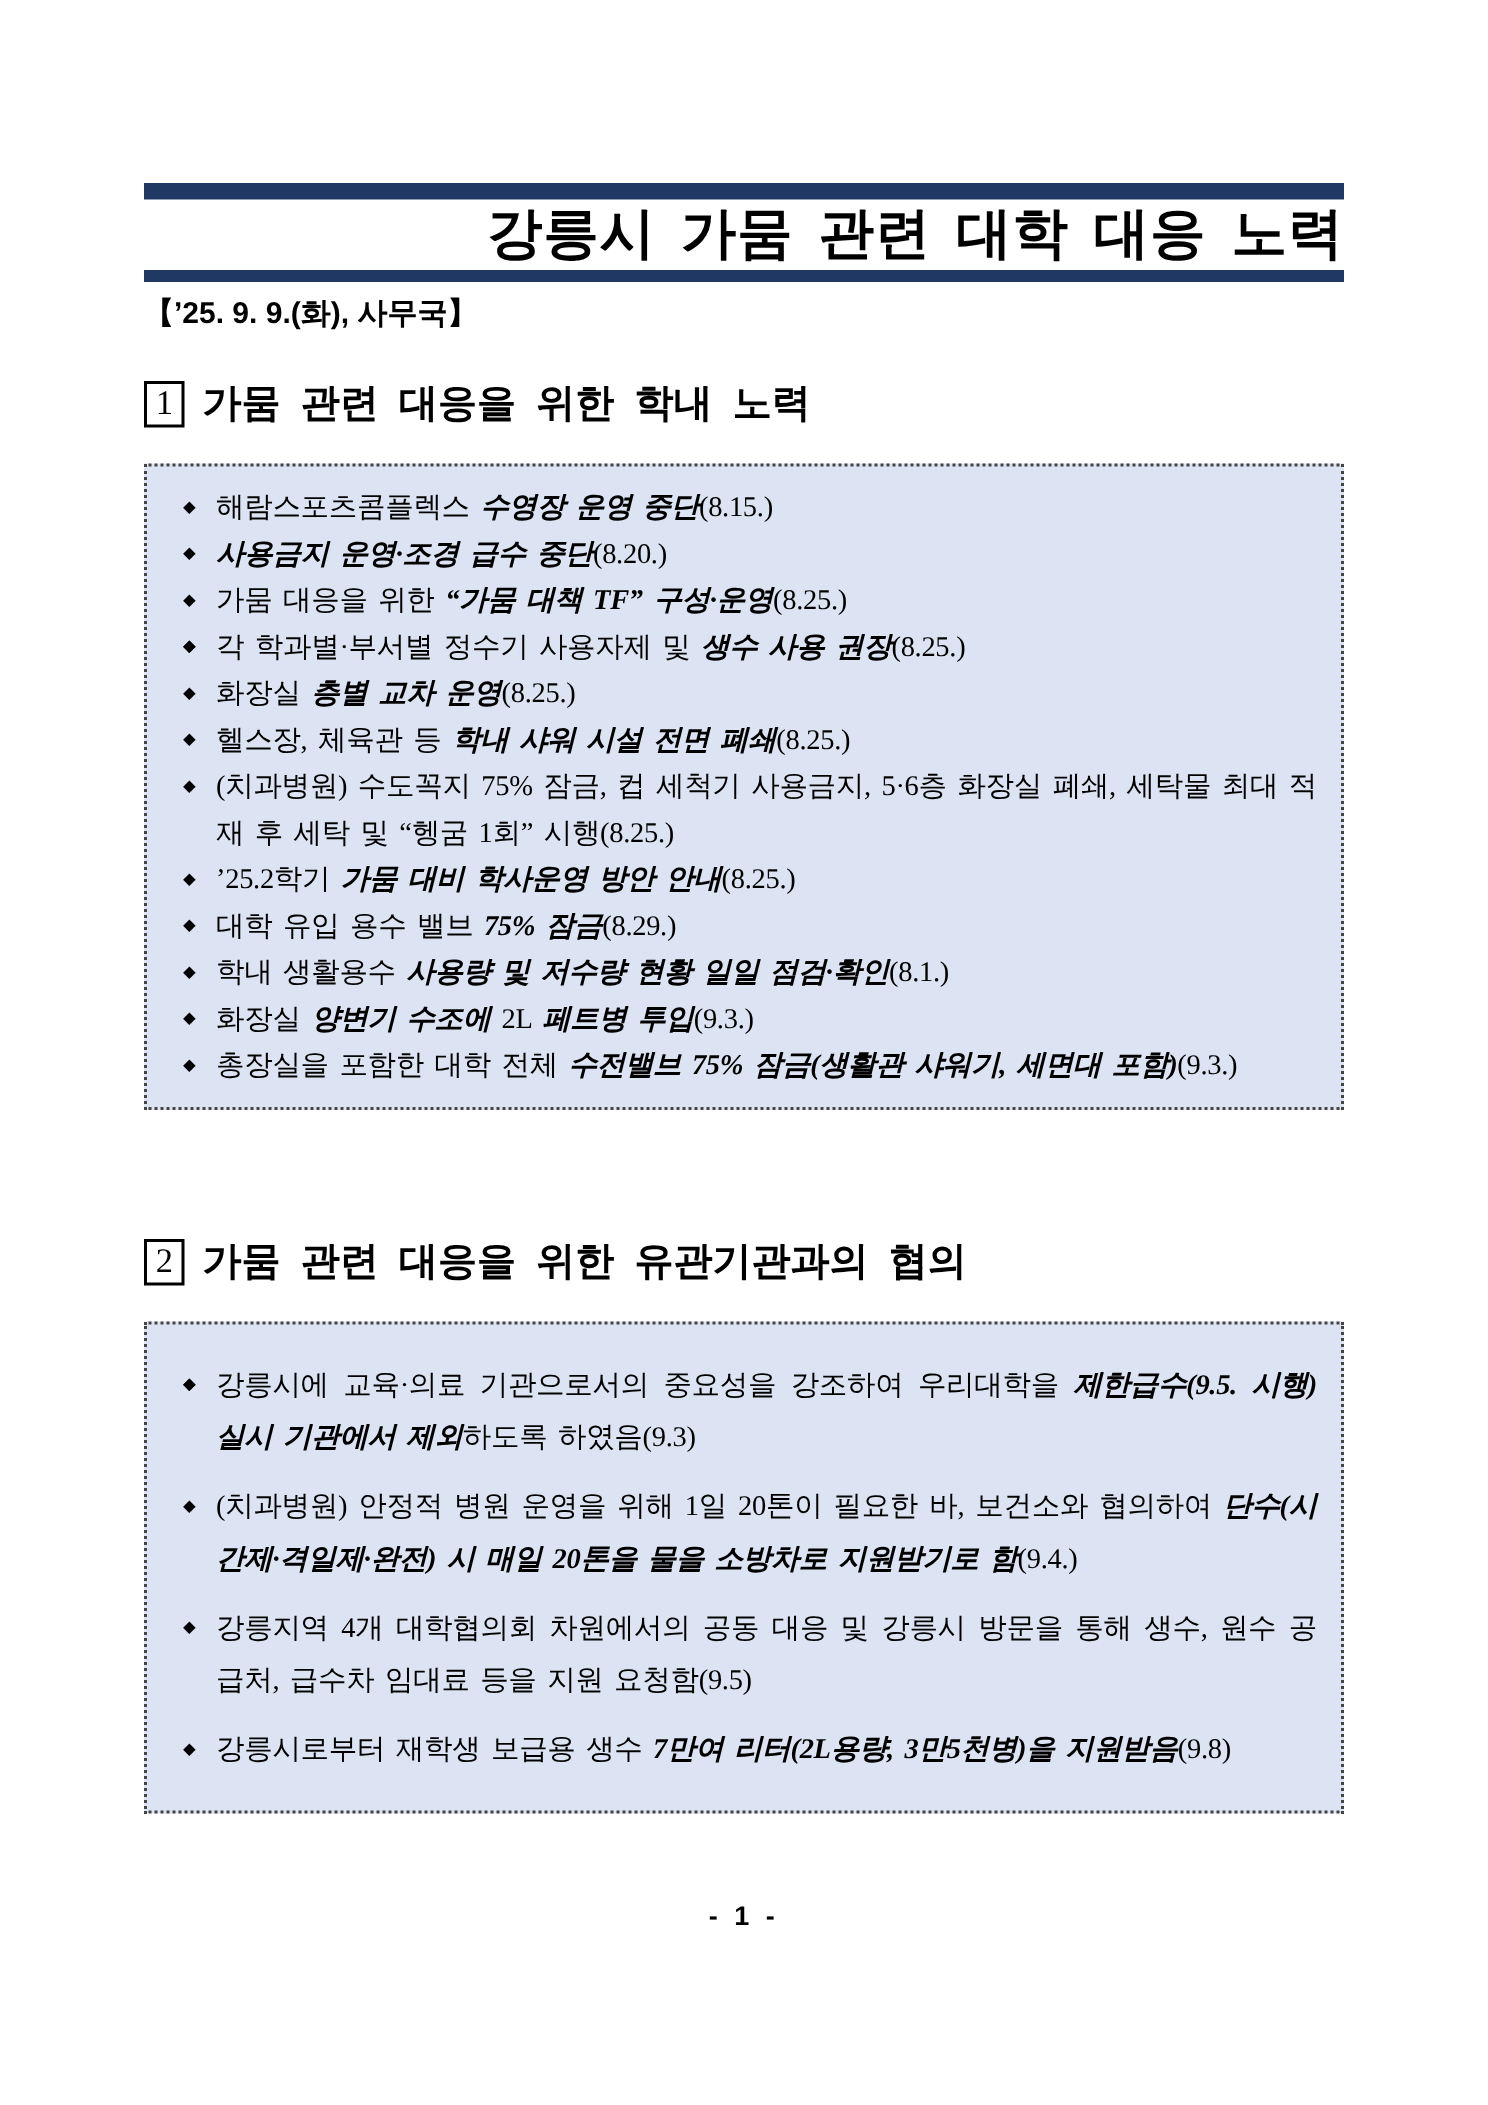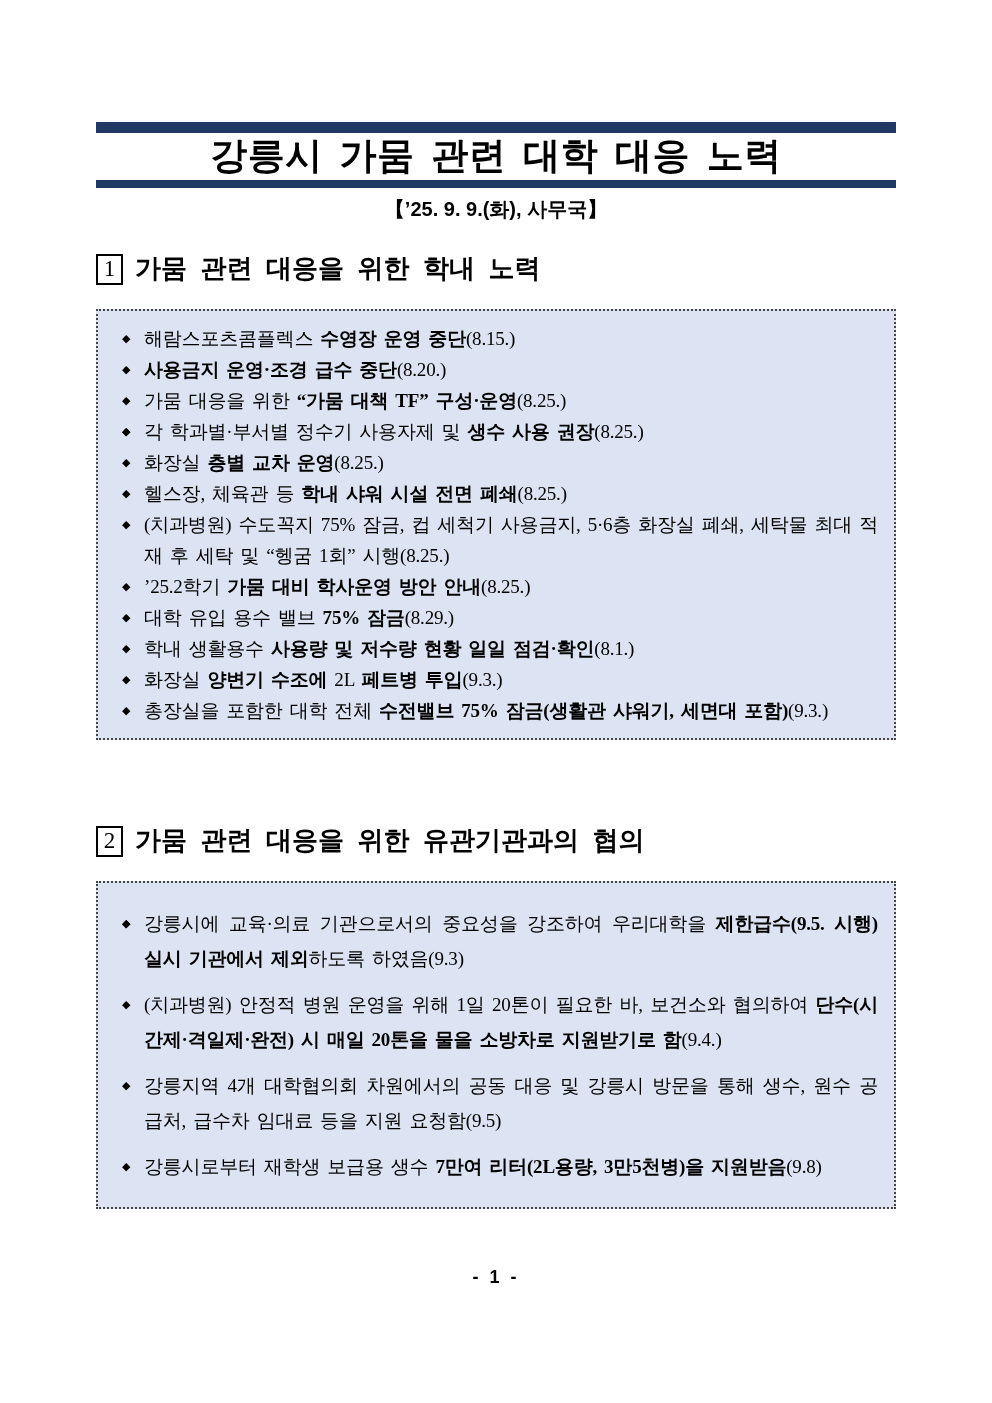--- a/index.html
+++ b/index.html
@@ -19,32 +19,32 @@
     color: #000;
   }
   
   .rule {
     background: var(--navy, #1F3864);
   }
   .rule-top { margin-top: 122px; height: 11px; }
   .rule-bottom { height: 8px; }
   .doc-title {
     margin: 2px 0 3px 0;
-    text-align: center;
+    text-align: right;
     font-family: "Liberation Sans", "DejaVu Sans", sans-serif;
     font-weight: 700;
     font-size: 37px;
     line-height: 42px;
     letter-spacing: 0.5px;
     word-spacing: 6px;
     white-space: nowrap;
   }
   .dateline {
     margin-top: 9px;
-    text-align: center;
+    text-align: left;
     font-family: "Liberation Sans", "DejaVu Sans", sans-serif;
     font-weight: 700;
     font-size: 20px;
     line-height: 24px;
   }
   
   .sec-heading {
     margin: 0;
     font-weight: 700;
     font-size: 26px;
@@ -91,21 +91,21 @@
   }
   .sec1 ul.items li { line-height: 31px; }
   .sec2 ul.items li { line-height: 35px; margin: 11px 0; }
   ul.items .bullet {
     position: absolute;
     left: 8px;
     top: 0;
     font-size: 11px;
     line-height: inherit;
   }
-  ul.items .b { font-weight: 700; }
+  ul.items .b { font-weight: 700; font-style: italic; }
   
   .footer {
     margin-top: 58px;
     text-align: center;
     font-family: "Liberation Sans", "DejaVu Sans", sans-serif;
     font-weight: 700;
     font-size: 18px;
     letter-spacing: 3px;
   }
 </style>

